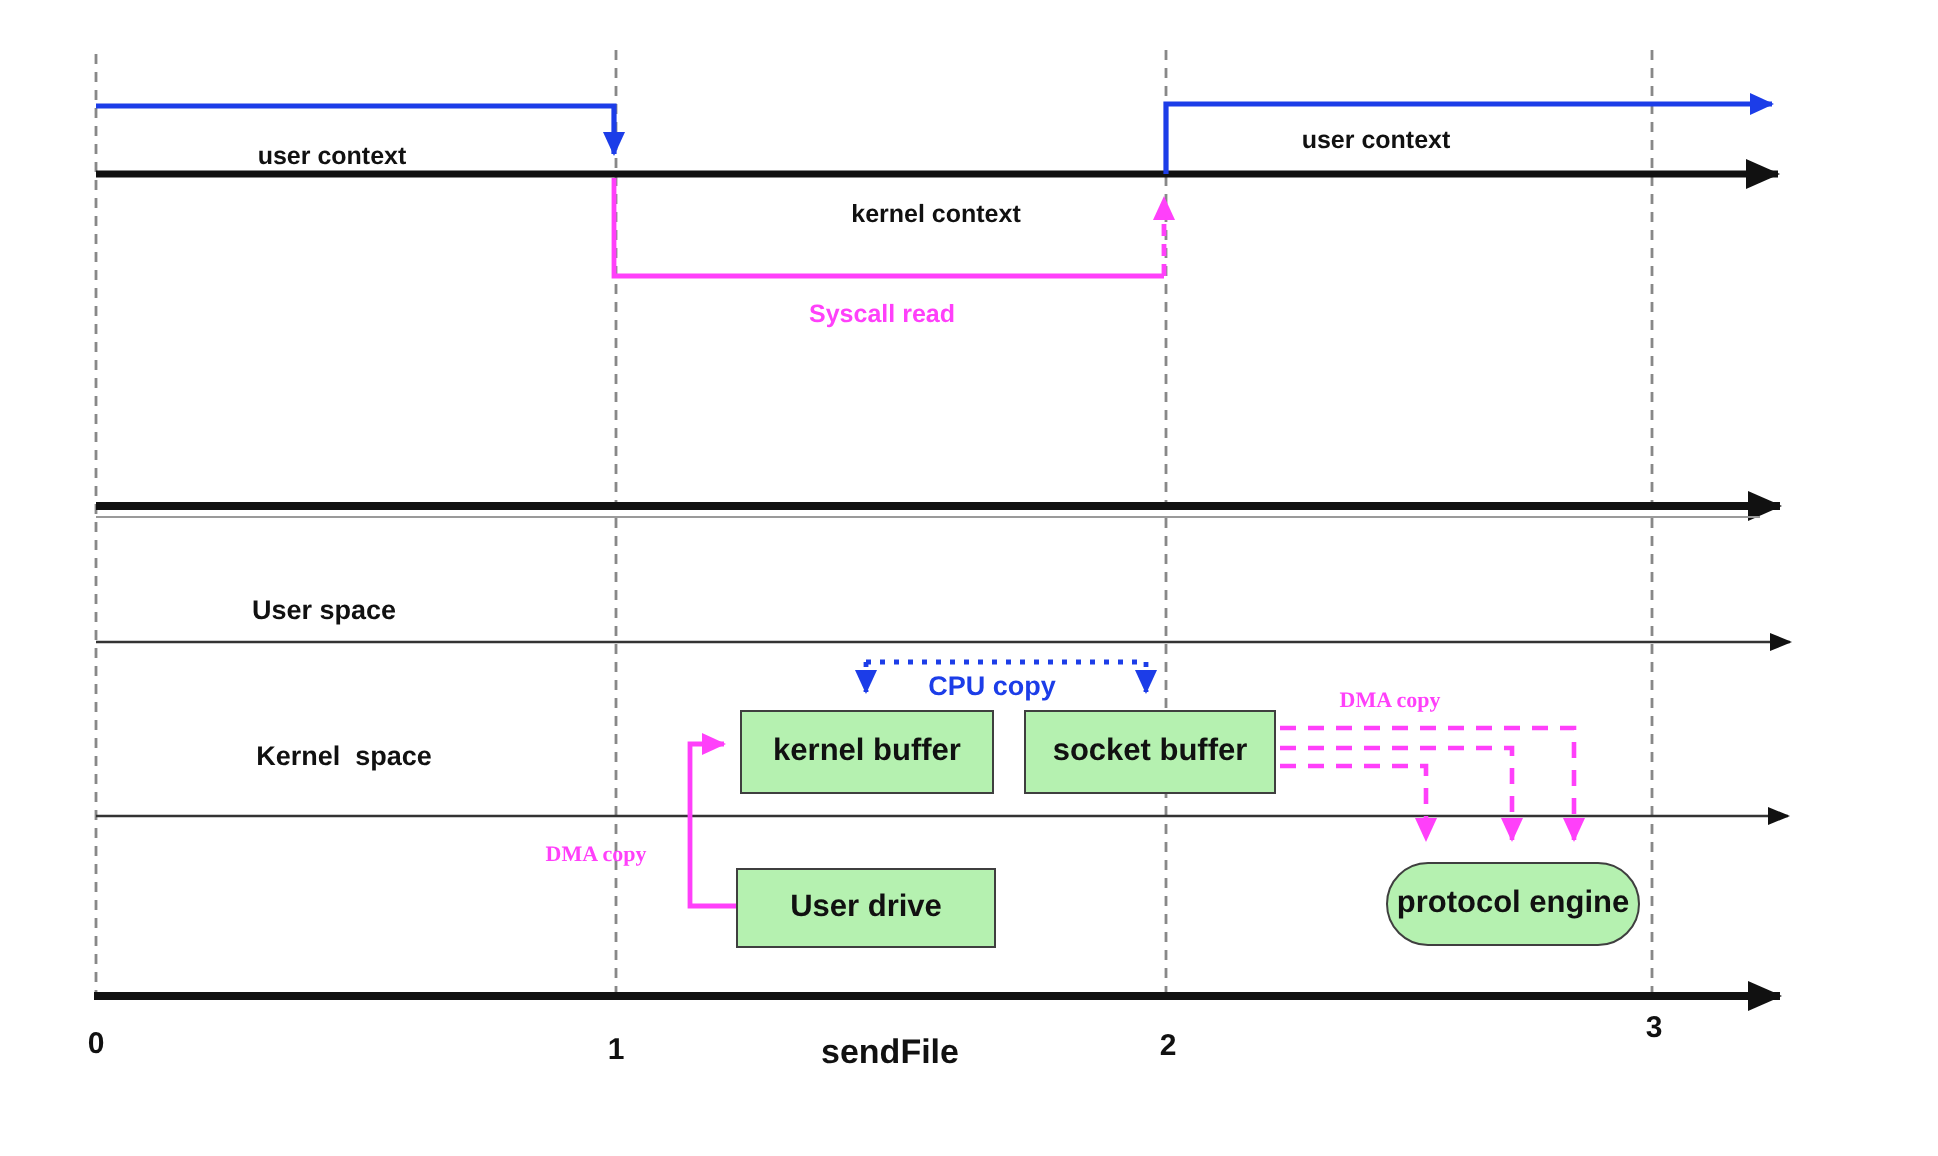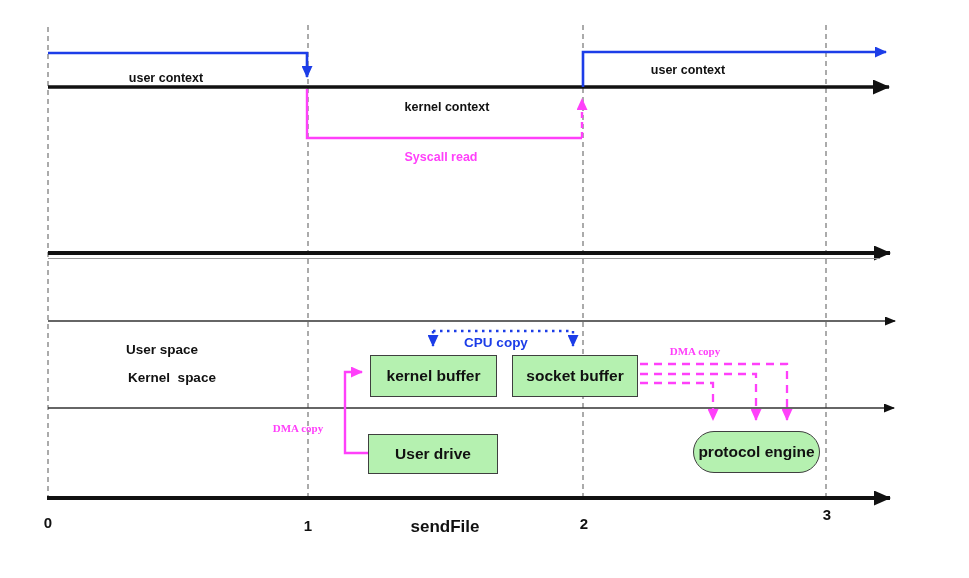--- a/index.html
+++ b/index.html
@@ -82,25 +82,25 @@
     <path d="M368 453 H345 V372 H362" stroke="#ff40fa" stroke-width="2.4" fill="none" marker-end="url(#aMagenta)"></path>
 
     <path d="M640 364 H787 V420" stroke="#ff40fa" stroke-width="2.3" fill="none" stroke-dasharray="8,6" marker-end="url(#aMagenta)"></path>
     <path d="M640 374 H756 V420" stroke="#ff40fa" stroke-width="2.3" fill="none" stroke-dasharray="8,6" marker-end="url(#aMagenta)"></path>
     <path d="M640 383 H713 V420" stroke="#ff40fa" stroke-width="2.3" fill="none" stroke-dasharray="8,6" marker-end="url(#aMagenta)"></path>
 
     <path d="M47 498 H890" stroke="#111" stroke-width="4" fill="none" marker-end="url(#aBlackL)"></path>
   </svg>
 
   <div class="lbl sm" style="left:166px;top:78px;">user context</div>
-  <div class="lbl sm" style="left:447px;top:107px;">kernel context</div>
+  <div class="lbl sm" style="left:468px;top:107px;">kernel context</div>
   <div class="lbl sm" style="left:688px;top:70px;">user context</div>
   <div class="lbl sm magenta" style="left:441px;top:157px;">Syscall read</div>
 
-  <div class="lbl md" style="left:162px;top:305px;margin-top:45px;">User space</div>
+  <div class="lbl md" style="left:162px;top:305px;">User space</div>
   <div class="lbl md" style="left:154px;top:378px;padding-left:36px;">Kernel  space</div>
 
   <div class="lbl md blue" style="left:496px;top:343px;">CPU copy</div>
   <div class="lbl dma magenta" style="left:695px;top:351px;">DMA copy</div>
   <div class="lbl dma magenta" style="left:298px;top:428px;">DMA copy</div>
 
   <div class="gbox" style="left:512px;top:355px;width:126px;height:42px;">
     <span>socket buffer</span>
   </div>
   <div class="gbox" style="left:370px;top:355px;width:127px;height:42px;">

